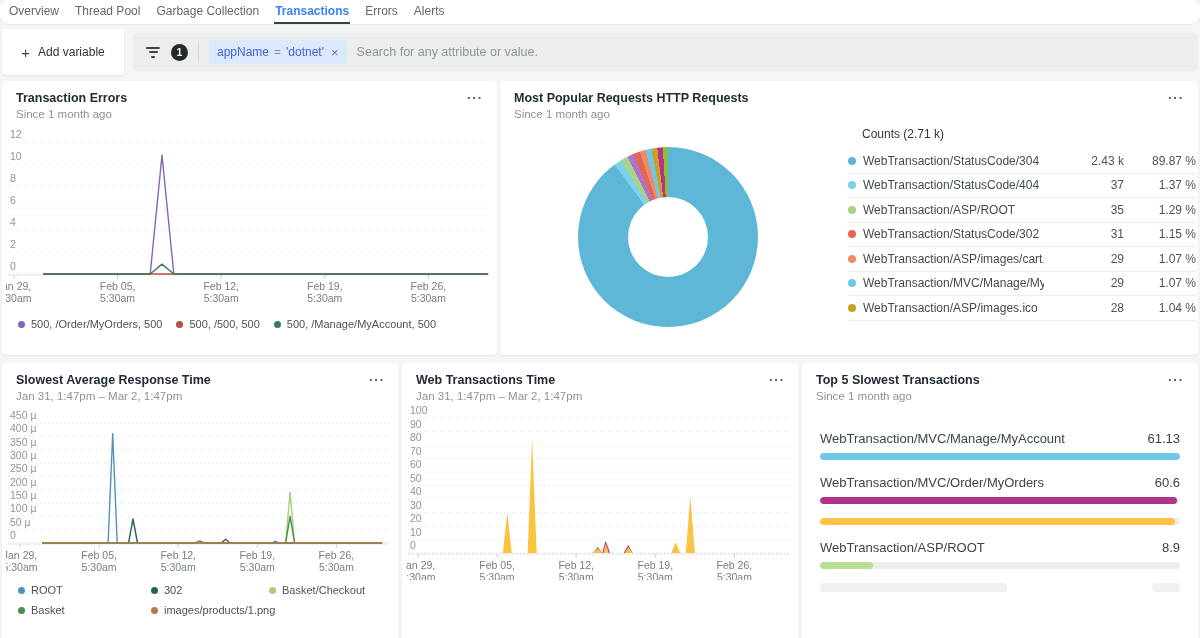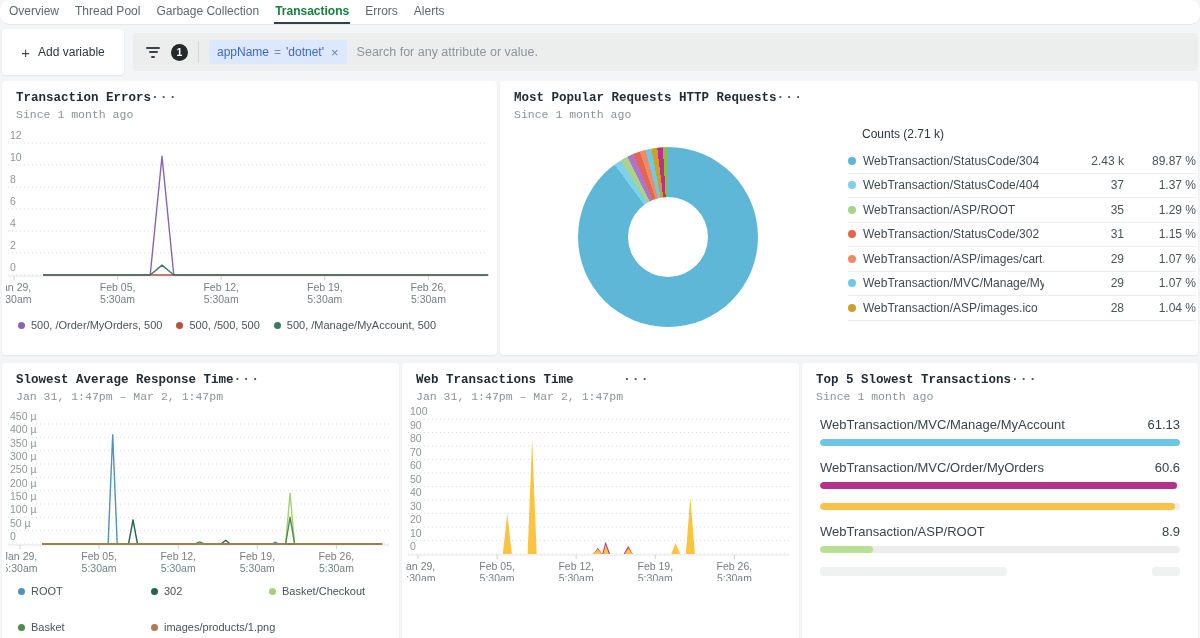--- a/index.html
+++ b/index.html
@@ -3,21 +3,21 @@
 <meta charset="utf-8">
 <style>
   * { margin:0; padding:0; box-sizing:border-box; }
   html,body { width:1200px; height:638px; overflow:hidden; background:#f4f5f6;
     font-family:"Liberation Sans", sans-serif; }
 
   
   .nav { height:25px; background:#fff; border-bottom:1px solid #e6e8e8;
     display:flex; align-items:flex-end; padding:0 8px; gap:14px;border-radius:10px; }
   .tab { font-size:12px; color:#5f686d; padding:5px 1px 6px; cursor:pointer; white-space:nowrap; }
-  .tab.active { color:#15803d; font-weight:bold; border-bottom:2px solid #363f45; padding-bottom:4px; }
+  .tab.active { color:#3b82f6; font-weight:bold; border-bottom:2px solid #363f45; padding-bottom:4px; }
 
   
   .filter-row { display:flex; align-items:center; margin:4px 2px 0; height:46px; }
   .add-card { width:122px; height:46px; background:#fff; border-radius:4px;
     box-shadow:0 1px 2px rgba(0,0,0,.08); display:flex; align-items:center; justify-content:center;
     gap:8px; font-size:12px; color:#2f373c; cursor:pointer; }
   .plus { font-size:15px; color:#3c4449; font-weight:normal; }
   .search-bar { flex:1; margin-left:9px; height:38px; background:#eceeee; border-radius:4px;
     display:flex; align-items:center; padding:0 12px; gap:10px; }
   .funnel { width:16px; height:11px; display:flex; flex-direction:column; align-items:center; gap:2.5px; }
@@ -35,50 +35,50 @@
   .search-input::placeholder { color:#8d9598; }
 
   
   .grid1 { display:flex; gap:3px; margin:6px 2px 0; }
   .grid2 { display:flex; gap:3px; margin:8px 2px 0; }
   .panel { background:#fff; border-radius:4px; box-shadow:0 1px 2px rgba(0,0,0,.07); position:relative; }
   .p1 { width:495px; height:274px; }
   .p2 { flex:1; height:274px; }
   .p3,.p4 { width:397px; height:282px; }
   .p5 { flex:1; height:282px; }
-  .p-head { display:flex; justify-content:flex-start; align-items:flex-start; padding:10px 14px 0;font-family:Liberation Mono, monospace; }
+  .p-head { display:flex; justify-content:space-between; align-items:flex-start; padding:10px 14px 0; }
   .p-title { font-size:12.5px; font-weight:bold; color:#222c33; }
   .p-sub { font-size:11.5px; color:#8b9396; margin-top:3px; }
   .p-menu { color:#4d565a; font-size:13px; font-weight:bold; letter-spacing:1px; cursor:pointer; line-height:10px; padding:2px 0; }
 
   .chart-svg { display:block; margin:4px 4px 0; }
   text.yt { font-size:10.5px; fill:#8f9697; font-family:"Liberation Sans",sans-serif; }
   text.xt { font-size:10.5px; fill:#767e81; font-family:"Liberation Sans",sans-serif; }
 
   .legend-row { display:flex; gap:14px; padding:2px 16px 0; flex-wrap:wrap; }
   .lg-item { display:inline-flex; align-items:center; gap:6px; font-size:11px; color:#4b5356; cursor:pointer; }
   .lg-dot { width:7px; height:7px; border-radius:50%; flex:none; }
-  .legend-grid3 { display:grid; grid-template-columns:133px 118px auto; row-gap:24px; padding:6px 16px 0; }
+  .legend-grid3 { display:grid; grid-template-columns:133px 118px auto; row-gap:8px; padding:6px 16px 0; }
 
   
   .donut { position:absolute; left:78px; top:66px; width:180px; height:180px; border-radius:50%; }
   .donut-hole { position:absolute; left:50px; top:50px; width:80px; height:80px; border-radius:50%; background:#fff; }
   .pie-table { position:absolute; left:348px; right:2px; top:46px; }
   .pie-table-title { font-size:12px; color:#2e373c; margin:0 0 8px 14px; }
   .pie-row { display:flex; align-items:center; height:24.5px; border-bottom:1px solid #ededed;
     font-size:12px; cursor:pointer; }
   .pie-row .dot { width:8px; height:8px; border-radius:50%; margin-right:7px; flex:none; }
   .pie-row .nm { flex:1; color:#414b51; white-space:nowrap; overflow:hidden; }
   .pie-row .ct { width:80px; text-align:right; color:#4b5357; }
   .pie-row .pc { width:72px; text-align:right; color:#4b5357; }
 
   
   .t5rows { padding:14px 18px 0; }
   .t5row { margin-bottom:14px; cursor:pointer; }
-  .t5line { display:flex; justify-content:space-between; font-size:13px; color:#3b454b; }
+  .t5line { display:flex; justify-content:space-between; font-size:13px; color:#3b454b;margin-top:15px; }
   .t5val { color:#39424a; }
   .t5track { margin-top:7px; height:7px; border-radius:4px; background:#ededed; overflow:hidden; }
   .t5fill { height:7px; border-radius:4px; }
   .ghost-row { margin-top:2px; display:flex; justify-content:space-between; }
   .ghost-row i { display:block; height:9px; border-radius:3px; background:#f0f1f1; }
 </style>
 </head>
 <body>
 
 <div class="nav" id="navTabs">

